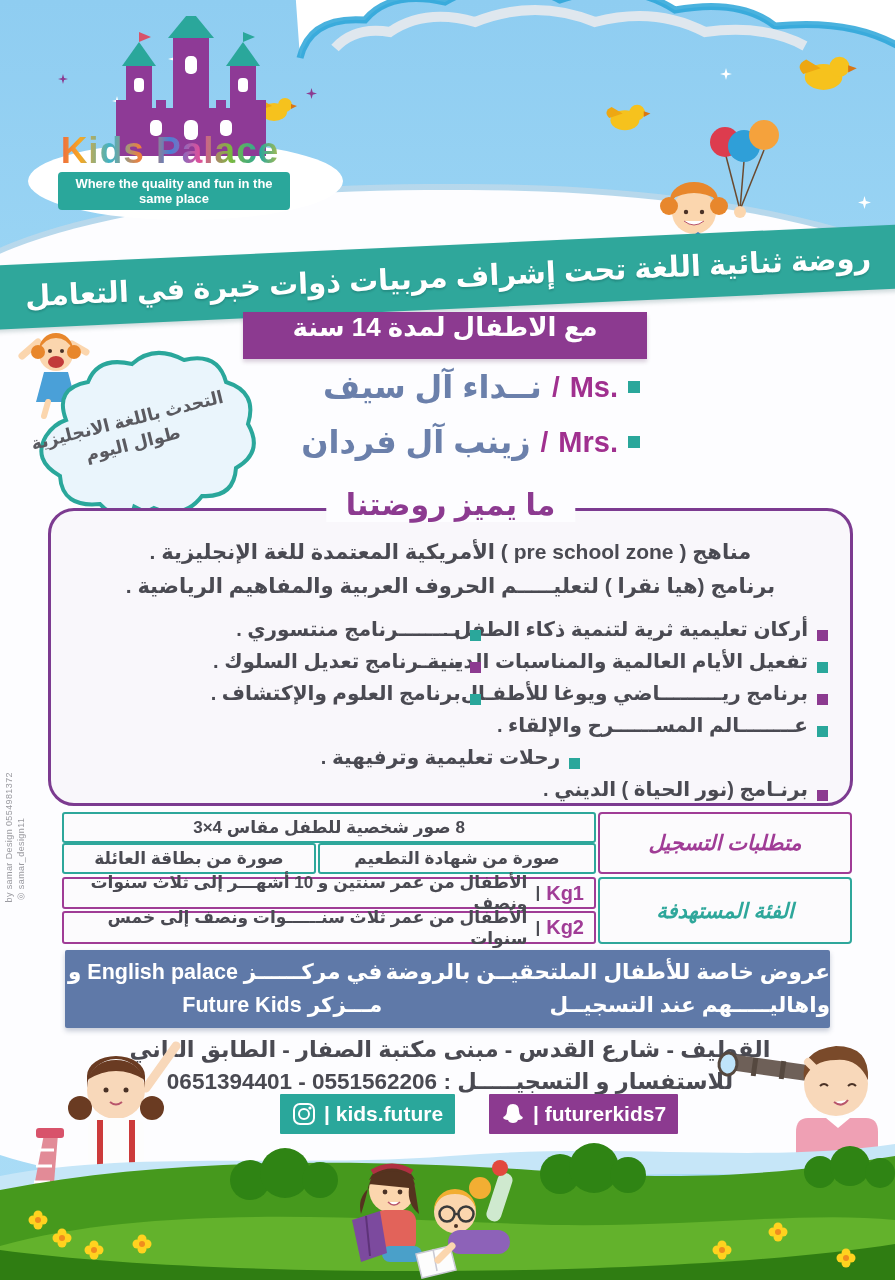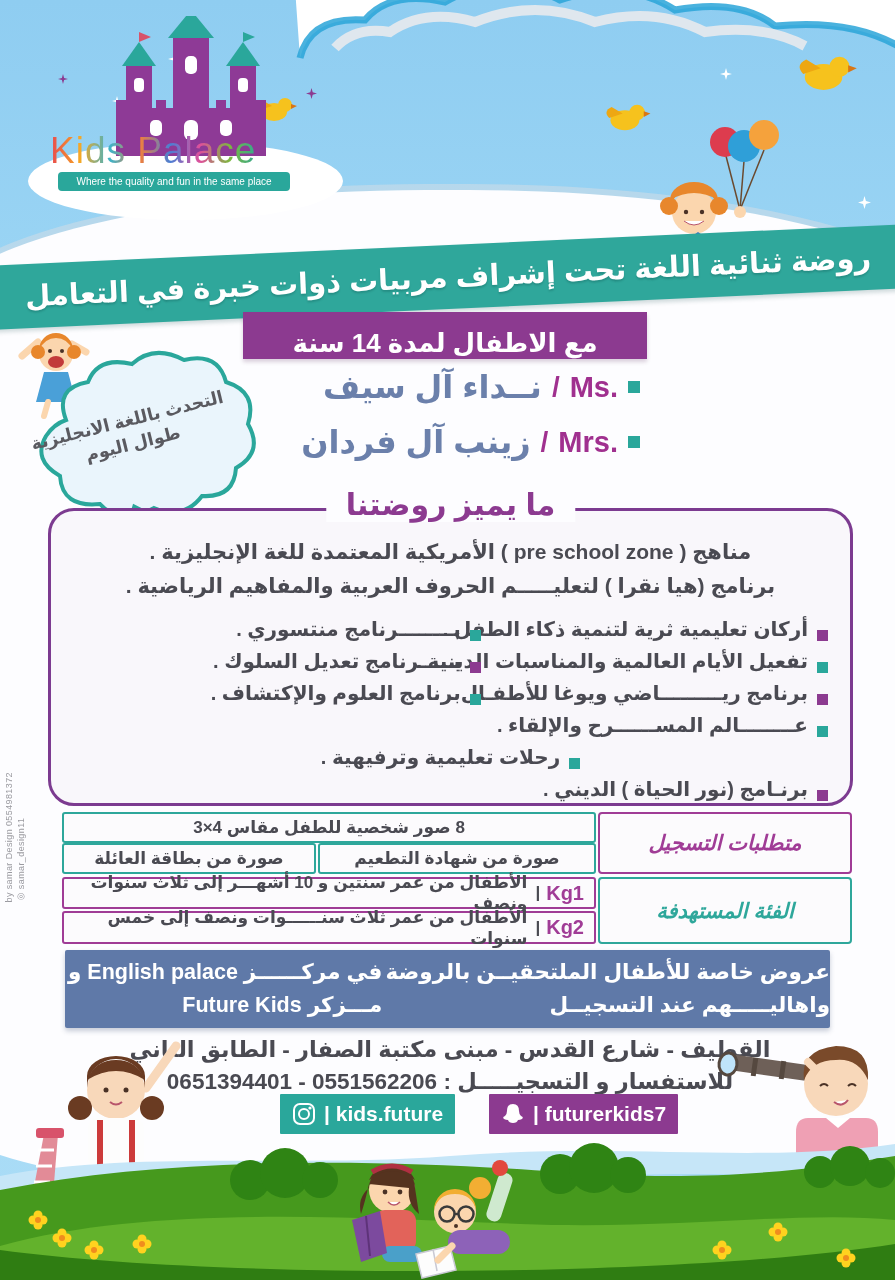--- a/index.html
+++ b/index.html
@@ -17,32 +17,32 @@
          box-shadow:0 -6px 0 rgba(210,220,230,.55);}
 
   
   .top-cloud{left:295px;top:-12px;width:610px;height:125px;}
 
   
   .sparkle{background:#fff;clip-path:polygon(50% 0,61% 39%,100% 50%,61% 61%,50% 100%,39% 61%,0 50%,39% 39%);}
 
   
   .logo-cloud{left:28px;top:142px;width:315px;height:78px;background:#fff;border-radius:50%;}
-  .logo-title{left:50px;top:130px;width:240px;text-align:left;font-size:37px;font-weight:normal;letter-spacing:1px;
+  .logo-title{left:50px;top:130px;width:240px;text-align:center;font-size:37px;font-weight:bold;letter-spacing:1px;
      background:linear-gradient(90deg,#e8484f,#f7a823,#3db3c9,#f07f3c,#4a7fd4,#e04f9a,#7cb93e,#2aa79b,#f3c625);
      -webkit-background-clip:text;background-clip:text;color:transparent;
      text-shadow:none;}
-  .logo-tagline{left:58px;top:172px;width:228px;background:#2aa79b;color:#fff;font-size:10px;font-weight:normal;
+  .logo-tagline{left:58px;top:172px;width:228px;background:#2aa79b;color:#fff;font-size:13px;font-weight:bold;
      text-align:center;padding:4px 2px;border-radius:4px;}
 
   
   .main-banner{left:-12px;top:245px;width:920px;height:64px;background:#2fa79b;transform:rotate(-2.6deg);
      display:flex;align-items:center;justify-content:center;font-size:29px;box-shadow:0 3px 4px rgba(0,60,60,.18);}
   .sub-banner{left:243px;top:312px;width:404px;height:47px;background:#8c3a90;
-     display:flex;align-items:flex-end;justify-content:center;font-size:26px;box-shadow:0 3px 4px rgba(60,0,60,.18);}
+     display:flex;align-items:flex-start;justify-content:center;font-size:26px;box-shadow:0 3px 4px rgba(60,0,60,.18);}
 
   
   .speech-cloud{left:14px;top:348px;width:248px;height:190px;}
   .speech-text{left:30px;top:408px;width:200px;transform:rotate(-14deg);font-size:17.5px;line-height:24px;
      text-align:center;color:#5a5a60;}
 
   
   .teacher-line{right:255px;display:flex;flex-direction:row-reverse;align-items:center;gap:10px;}
   .t-bullet{width:12px;height:12px;background:#2aa79b;flex:none;}
   .t-title{color:#a0308f;font-size:29px;font-weight:bold;}

